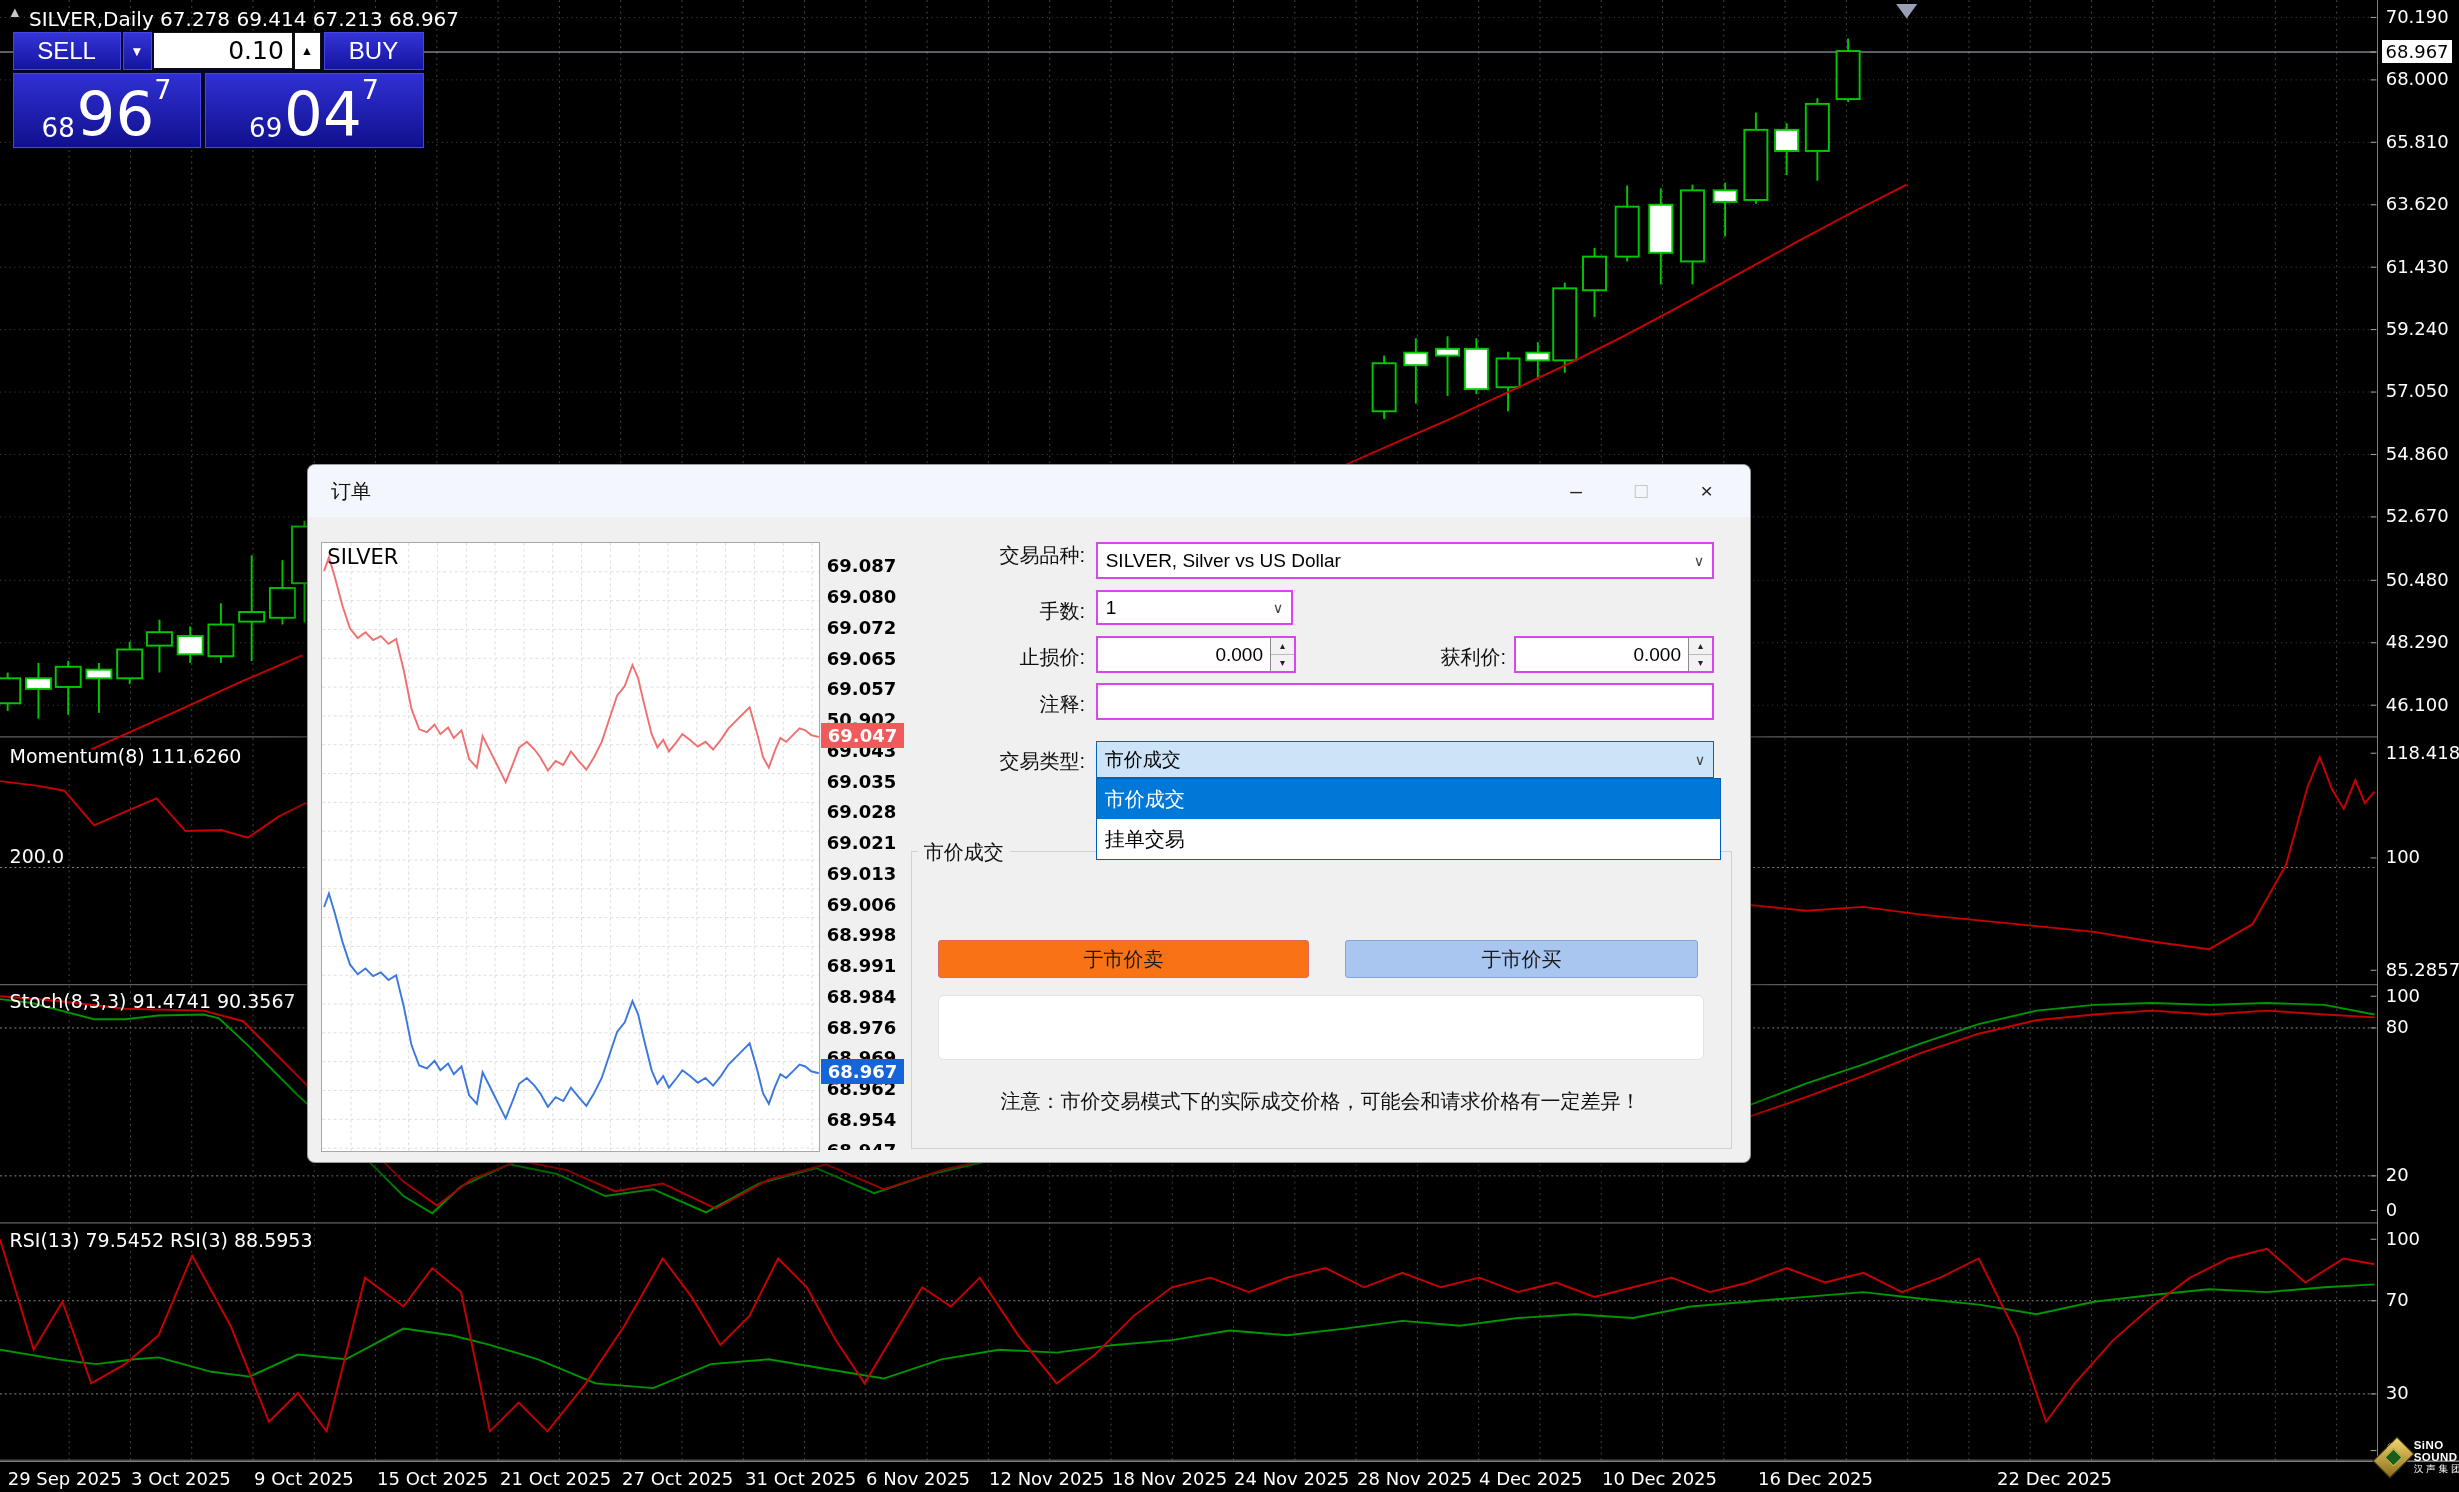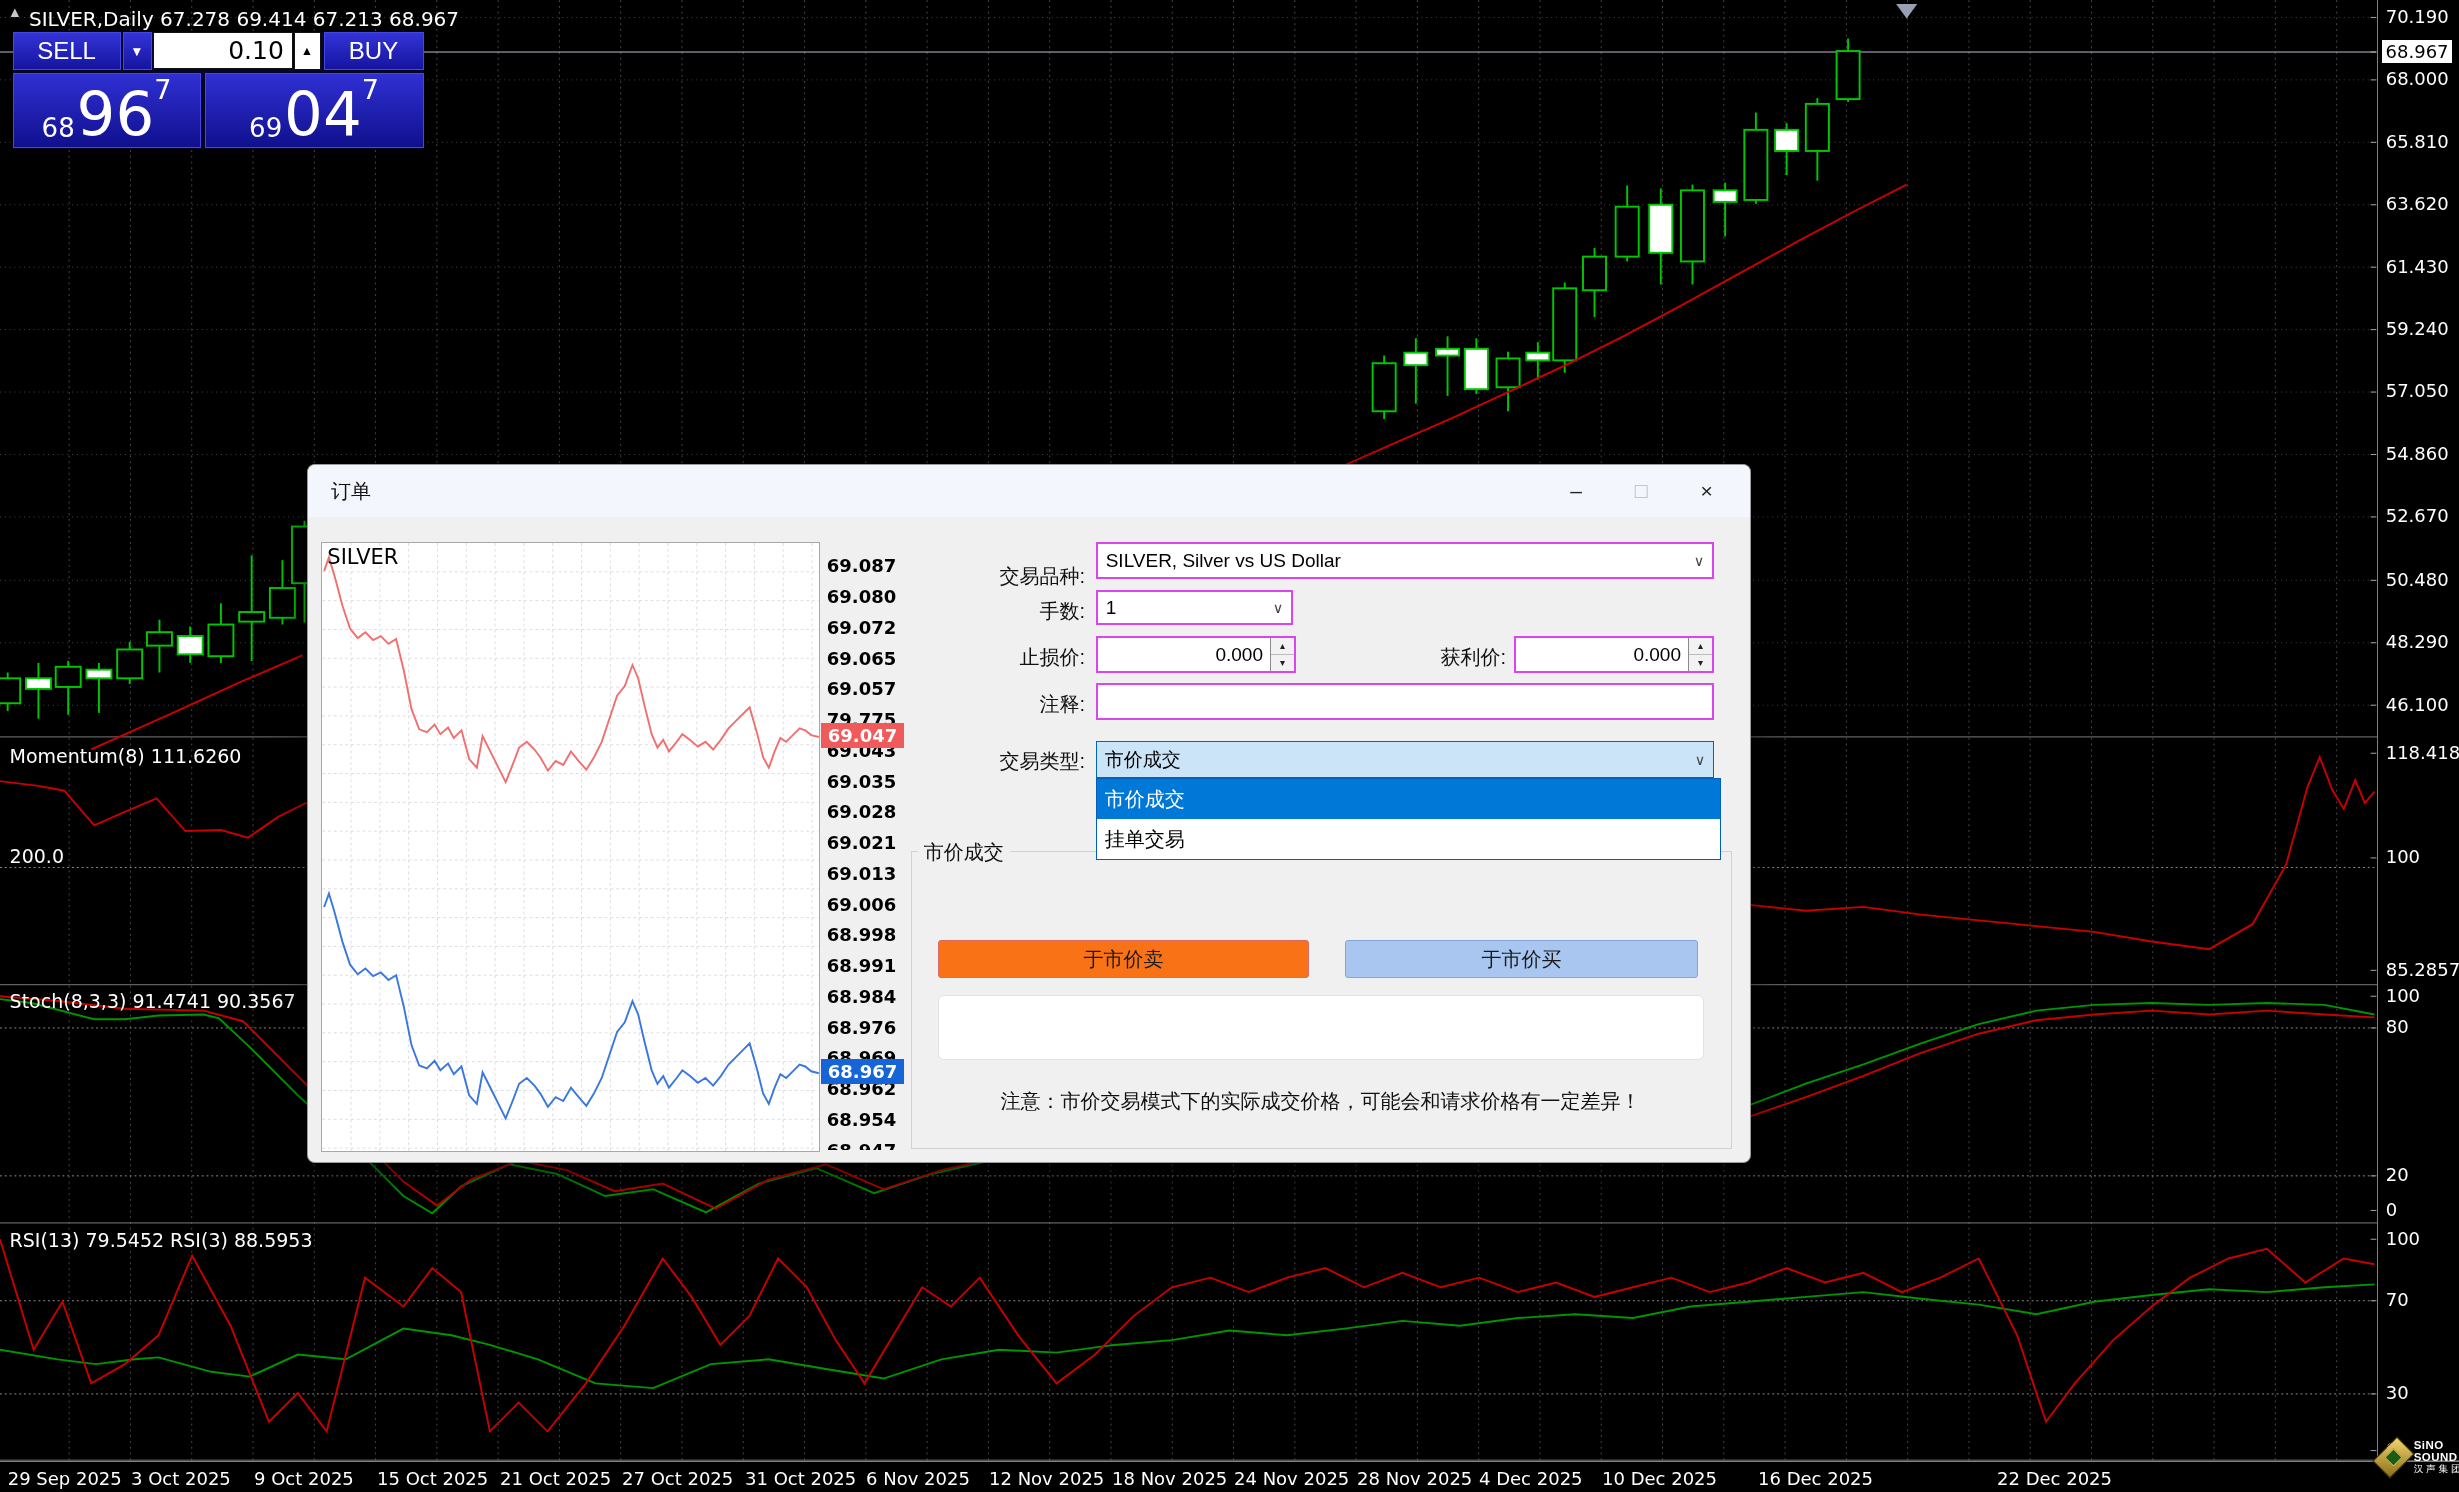--- a/index.html
+++ b/index.html
@@ -408,38 +408,38 @@
         </svg>
     </div>
     <div id="ladder">
       <div id="badge-ask" class="badge" style="top: 181px;">69.047</div>
       <div id="badge-bid" class="badge" style="top: 517px;">68.967</div>
     <div class="ladder-row" style="top: 13.4px;">69.087</div>
         <div class="ladder-row" style="top: 44px;">69.080</div>
         <div class="ladder-row" style="top: 75px;">69.072</div>
         <div class="ladder-row" style="top: 106px;">69.065</div>
         <div class="ladder-row" style="top: 136px;">69.057</div>
-        <div class="ladder-row" style="top: 167px;">79.775</div>
+        <div class="ladder-row" style="top: 167px;">50.902</div>
         <div class="ladder-row" style="top: 198px;">69.043</div>
         <div class="ladder-row" style="top: 229px;">69.035</div>
         <div class="ladder-row" style="top: 259px;">69.028</div>
         <div class="ladder-row" style="top: 290px;">69.021</div>
         <div class="ladder-row" style="top: 321px;">69.013</div>
         <div class="ladder-row" style="top: 352px;">69.006</div>
         <div class="ladder-row" style="top: 382px;">68.998</div>
         <div class="ladder-row" style="top: 413px;">68.991</div>
         <div class="ladder-row" style="top: 444px;">68.984</div>
         <div class="ladder-row" style="top: 475px;">68.976</div>
         <div class="ladder-row" style="top: 505px;">68.969</div>
         <div class="ladder-row" style="top: 536px;">68.962</div>
         <div class="ladder-row" style="top: 567px;">68.954</div>
         <div class="ladder-row" style="top: 598px;">68.947</div>
       </div>
 
-    <div class="flabel" style="left:623px;top:98px;">交易品种:</div>
+    <div class="flabel" style="left:623px;top:77px;">交易品种:</div>
     <div class="ffield" style="left:788px;top:77px;width:618px;height:37px;">
       <span>SILVER, Silver vs US Dollar</span>
       <span class="chev">∨</span>
     </div>
 
     <div class="flabel" style="left:623px;top:133px;">手数:</div>
     <div class="ffield" style="left:788px;top:125px;width:197px;height:35px;">
       <span>1</span>
       <span class="chev">∨</span>
     </div>

